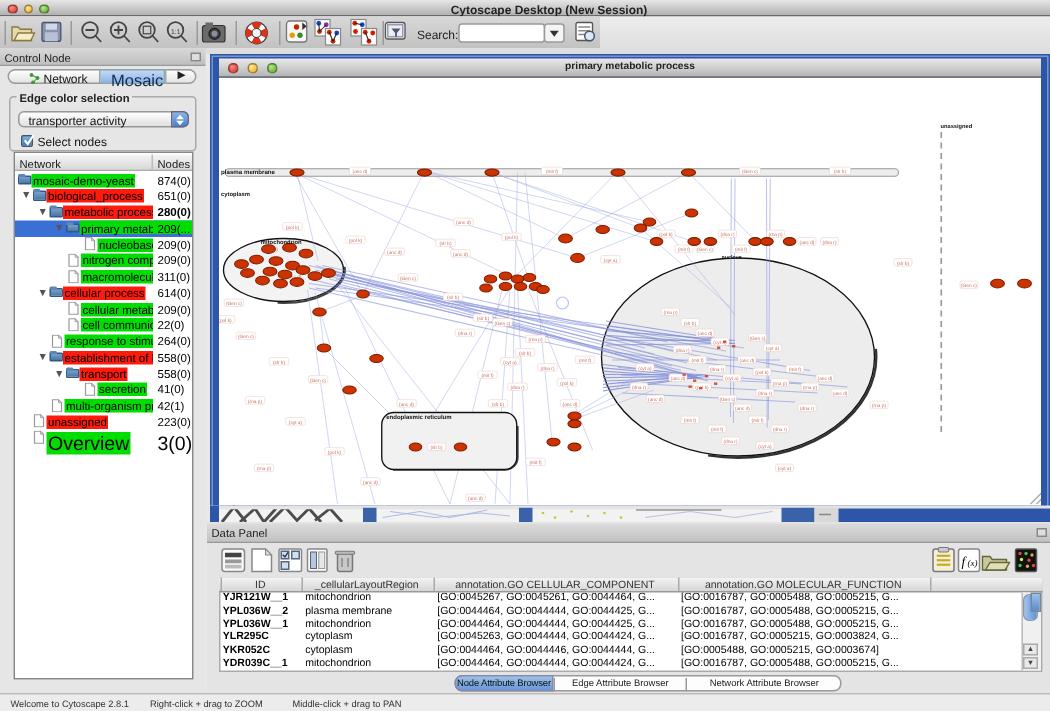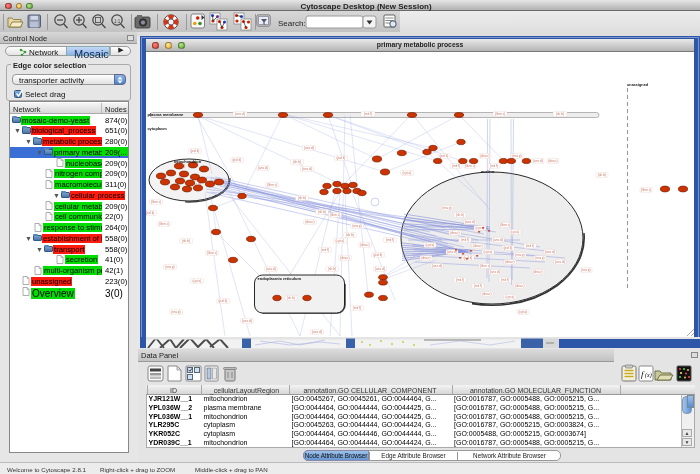--- a/index.html
+++ b/index.html
@@ -137,21 +137,21 @@
 <div class="abs" style="left:114px;top:74px;width:12px;height:10.5px;background:linear-gradient(#8ab4ea,#4a82cc);border:1px solid #668;border-radius:0 4px 4px 0;"></div>
 <svg class="abs" style="left:116px;top:75.5px;" width="8" height="8">
     <path d="M4 0.5 l2.6 3 h-5.2 Z" fill="#fff"></path>
     <path d="M4 7.5 l2.6-3 h-5.2 Z" fill="#fff"></path>
   </svg>
 
 <div class="abs" style="left:14px;top:90px;width:8px;height:8px;background:linear-gradient(#7cb0e8,#3a78ce);border:1px solid #456;border-radius:1.5px;"></div>
 <svg class="abs" style="left:14.5px;top:89px;" width="9" height="9">
     <path d="M1.5 4.5 l2 2.5 l4-6" stroke="#fff" stroke-width="1.4" fill="none"></path>
   </svg>
-<div class="abs" style="left:25px;top:90px;font-size:8px;color:#111;">Select drag</div>
+<div class="abs" style="left:25px;top:90px;font-size:8px;color:#111;">Select nodes</div>
 
 <div class="abs" style="left:9px;top:101px;width:120px;height:352px;background:#fff;border:1px solid #888;overflow:hidden;">
 <div style="position:absolute;left:0;top:1px;width:119px;height:10.5px;background:linear-gradient(#f5f5f5,#d8d8d8);border-bottom:1px solid #aaa;font-size:7.5px;color:#222;">
       <span style="position:absolute;left:3px;top:1.5px;">Network</span>
       <span style="position:absolute;left:95px;top:1.5px;text-align:right;">Nodes</span>
       <span style="position:absolute;left:91px;top:0;width:1px;height:10px;background:#bbb;"></span>
     </div>
 <div style="position:absolute;left:0;top:12.5px;width:119px;height:10.75px;font-size:7.7px;">
       <span style="position:absolute;left:2px;top:2.2px;width:9px;height:6.5px;background:linear-gradient(#7aa0c8,#4a76a8);border:0.5px solid #2f5a88;border-radius:1px;"></span>
       <span style="position:absolute;left:2px;top:1px;width:5px;height:2px;background:#5a86b8;border-radius:1px 1px 0 0;"></span>
@@ -163,21 +163,21 @@
       <span style="position:absolute;left:12px;top:2.2px;width:9px;height:6.5px;background:linear-gradient(#7aa0c8,#4a76a8);border:0.5px solid #2f5a88;border-radius:1px;"></span>
       <span style="position:absolute;left:12px;top:1px;width:5px;height:2px;background:#5a86b8;border-radius:1px 1px 0 0;"></span>
       <span style="position:absolute;left:21px;top:1px;max-width:71px;overflow:hidden;background:#ff1a0e;padding:0 1px;white-space:nowrap;color:#000;">biological_process</span>
       <span style="position:absolute;left:95px;top:1px;color:#000;">651(0)</span>
     </div>
     <div style="position:absolute;left:0;top:34.0px;width:119px;height:10.75px;font-size:7.7px;">
       <span style="position:absolute;left:15px;top:2px;font-size:7px;color:#555;">▼</span>
       <span style="position:absolute;left:23px;top:2.2px;width:9px;height:6.5px;background:linear-gradient(#7aa0c8,#4a76a8);border:0.5px solid #2f5a88;border-radius:1px;"></span>
       <span style="position:absolute;left:23px;top:1px;width:5px;height:2px;background:#5a86b8;border-radius:1px 1px 0 0;"></span>
       <span style="position:absolute;left:32px;top:1px;max-width:60px;overflow:hidden;background:#ff1a0e;padding:0 1px;white-space:nowrap;color:#000;">metabolic process</span>
-      <span style="position:absolute;left:95px;top:1px;color:#000;">280(0)</span>
+      <span style="position:absolute;left:95px;top:1px;color:#000;font-weight:bold;">280(0)</span>
     </div>
     <div style="position:absolute;left:0;top:44.75px;width:119px;height:10.75px;background:#3a70d6;font-size:7.7px;">
       <span style="position:absolute;left:43px;top:0.5px;width:76px;height:9px;background:#00dd00;"></span>
       <span style="position:absolute;left:26px;top:2px;font-size:7px;color:#555;">▼</span>
       <span style="position:absolute;left:34px;top:2.2px;width:9px;height:6.5px;background:linear-gradient(#7aa0c8,#4a76a8);border:0.5px solid #2f5a88;border-radius:1px;"></span>
       <span style="position:absolute;left:34px;top:1px;width:5px;height:2px;background:#5a86b8;border-radius:1px 1px 0 0;"></span>
       <span style="position:absolute;left:43px;top:1px;max-width:49px;overflow:hidden;background:transparent;padding:0 1px;white-space:nowrap;color:#000;">primary metabo</span>
       <span style="position:absolute;left:95px;top:1px;color:#000;">209(...</span>
     </div>
     <div style="position:absolute;left:0;top:55.5px;width:119px;height:10.75px;font-size:7.7px;">
@@ -197,21 +197,21 @@
       <span style="position:absolute;left:95px;top:1px;color:#000;">209(0)</span>
     </div>
     <div style="position:absolute;left:0;top:77.0px;width:119px;height:10.75px;font-size:7.7px;">
       <svg style="position:absolute;left:35px;top:0.5px;" width="8" height="9">
         <path d="M1 0.5 h4 l2 2 v6 h-6 Z" fill="#fff" stroke="#999" stroke-width="0.8"></path>
         <path d="M5 0.5 l2 2 h-2 Z" fill="#ddd" stroke="#999" stroke-width="0.5"></path>
       </svg>
       <span style="position:absolute;left:44px;top:1px;max-width:48px;overflow:hidden;background:#00dd00;padding:0 1px;white-space:nowrap;color:#000;">macromolecule</span>
       <span style="position:absolute;left:95px;top:1px;color:#000;">311(0)</span>
     </div>
-    <div style="position:absolute;left:0;top:87.75px;width:119px;height:10.75px;font-size:7.7px;margin-left:28px;">
+    <div style="position:absolute;left:0;top:87.75px;width:119px;height:10.75px;font-size:7.7px;">
       <span style="position:absolute;left:15px;top:2px;font-size:7px;color:#555;">▼</span>
       <span style="position:absolute;left:23px;top:2.2px;width:9px;height:6.5px;background:linear-gradient(#7aa0c8,#4a76a8);border:0.5px solid #2f5a88;border-radius:1px;"></span>
       <span style="position:absolute;left:23px;top:1px;width:5px;height:2px;background:#5a86b8;border-radius:1px 1px 0 0;"></span>
       <span style="position:absolute;left:32px;top:1px;max-width:60px;overflow:hidden;background:#ff1a0e;padding:0 1px;white-space:nowrap;color:#000;">cellular process</span>
       <span style="position:absolute;left:95px;top:1px;color:#000;">614(0)</span>
     </div>
     <div style="position:absolute;left:0;top:98.5px;width:119px;height:10.75px;font-size:7.7px;">
       <svg style="position:absolute;left:35px;top:0.5px;" width="8" height="9">
         <path d="M1 0.5 h4 l2 2 v6 h-6 Z" fill="#fff" stroke="#999" stroke-width="0.8"></path>
         <path d="M5 0.5 l2 2 h-2 Z" fill="#ddd" stroke="#999" stroke-width="0.5"></path>
@@ -266,21 +266,21 @@
       <span style="position:absolute;left:95px;top:1px;color:#000;">42(1)</span>
     </div>
     <div style="position:absolute;left:0;top:173.75px;width:119px;height:10.75px;font-size:7.7px;">
       <svg style="position:absolute;left:12px;top:0.5px;" width="8" height="9">
         <path d="M1 0.5 h4 l2 2 v6 h-6 Z" fill="#fff" stroke="#999" stroke-width="0.8"></path>
         <path d="M5 0.5 l2 2 h-2 Z" fill="#ddd" stroke="#999" stroke-width="0.5"></path>
       </svg>
       <span style="position:absolute;left:21px;top:1px;max-width:71px;overflow:hidden;background:#ff1a0e;padding:0 1px;white-space:nowrap;color:#000;">unassigned</span>
       <span style="position:absolute;left:95px;top:1px;color:#000;">223(0)</span>
     </div>
-    <div style="position:absolute;left:0;top:184.5px;width:137px;height:10.75px;font-size:10px;">
+    <div style="position:absolute;left:0;top:184.5px;width:137px;height:10.75px;font-size:13px;">
       <svg style="position:absolute;left:12px;top:0.5px;" width="8" height="9">
         <path d="M1 0.5 h4 l2 2 v6 h-6 Z" fill="#fff" stroke="#999" stroke-width="0.8"></path>
         <path d="M5 0.5 l2 2 h-2 Z" fill="#ddd" stroke="#999" stroke-width="0.5"></path>
       </svg>
       <span style="position:absolute;left:21px;top:1px;max-width:71px;overflow:hidden;background:#00dd00;padding:0 1px;white-space:nowrap;color:#000;">Overview</span>
       <span style="position:absolute;left:95px;top:1px;color:#000;">3(0)</span>
     </div>
 </div>
 
 <div class="abs" style="left:140px;top:36px;width:560px;height:311px;background:#2e56a8;"></div>
@@ -833,21 +833,21 @@
       <path d="M290 8 L320 4 L350 8 L375 4" fill="none"></path>
     </g>
 <rect x="381" y="1.5" width="22" height="10" fill="#3a62a8"></rect>
 <rect x="403" y="1.5" width="16" height="10" fill="#d8d8d8"></rect>
     <line x1="406" y1="6" x2="414" y2="6" stroke="#888"></line>
 <rect x="419" y="2" width="141" height="10" fill="#2e56a8"></rect>
 <rect x="0" y="0" width="6" height="12" fill="#2e56a8"></rect>
 </svg>
 
 <div class="abs" style="left:138px;top:348px;width:562px;height:114px;background:#e4e4e4;"></div>
-<div class="abs" style="left:138px;top:349px;width:476px;height:13px;background:linear-gradient(#dcdcdc,#c2c2c2);border-bottom:1px solid #999;font-size:7.5px;color:#222;padding:2px 0 0 3px;">Data Panel</div>
+<div class="abs" style="left:138px;top:349px;width:562px;height:13px;background:linear-gradient(#dcdcdc,#c2c2c2);border-bottom:1px solid #999;font-size:7.5px;color:#222;padding:2px 0 0 3px;">Data Panel</div>
 <div class="abs" style="left:691px;top:352px;width:7px;height:6px;border:1px solid #888;background:#ddd;"></div>
 <svg width="560" height="24" viewBox="0 0 560 24" style="position:absolute;left:140px;top:364px;">
 <g transform="translate(8,2)">
       <rect width="15" height="15" rx="2" fill="#fafafa" stroke="#888"></rect>
       <rect x="2" y="2.5" width="11" height="3" fill="#444"></rect>
       <rect x="2" y="7" width="11" height="2.5" fill="#999"></rect>
       <rect x="2" y="10.5" width="11" height="2.5" fill="#bbb"></rect>
     </g>
 <g transform="translate(27,2)">
       <path d="M1 0 h9 l4 4 v11 h-13 Z" fill="#fff" stroke="#888"></path>

